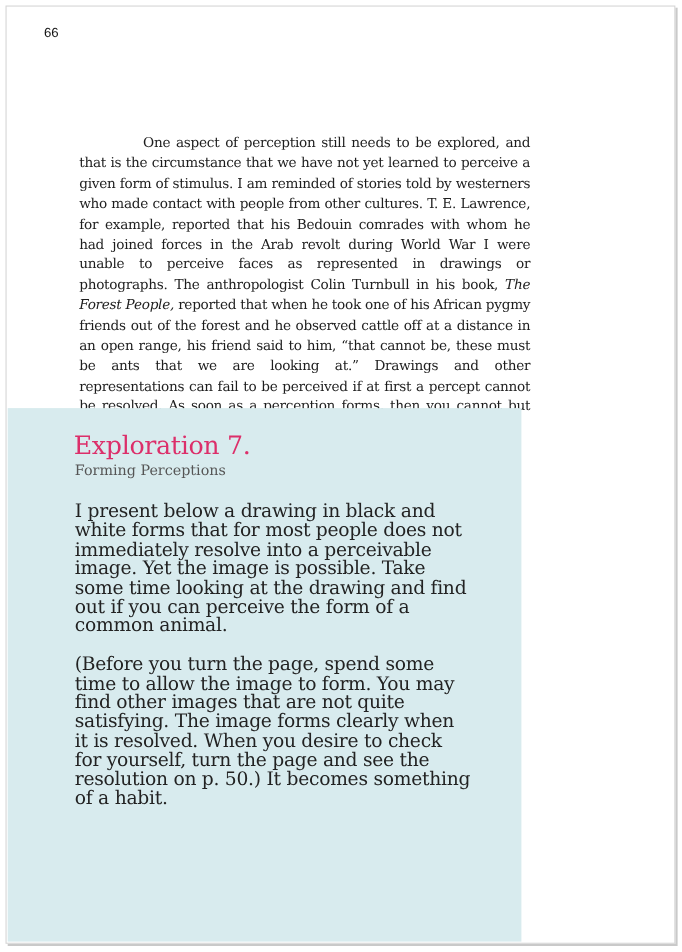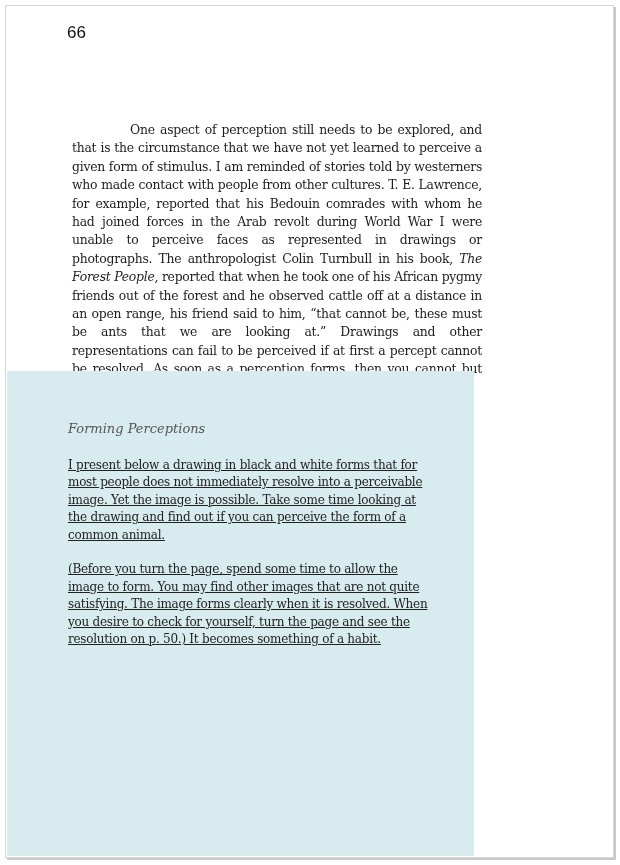--- a/index.html
+++ b/index.html
@@ -4,61 +4,62 @@
 <style>
   html, body { margin: 0; padding: 0; background: #ffffff; }
   body { width: 620px; height: 865px; position: relative; overflow: hidden; }
   .page {
     position: absolute; left: 5px; top: 5px; width: 607px; height: 851px;
     background: #ffffff;
     border: 1px solid #d6d6d6;
     box-shadow: 2px 2px 0 #c9c9c9;
   }
   .page-number {
-    position: absolute; left: 61px; top: 17px;
-    font-family: "Liberation Sans", sans-serif; font-size: 17px; color: #111;
+    position: absolute; left: 34px; top: 17px;
+    font-family: "Liberation Sans", sans-serif; font-size: 12px; color: #111;
   }
   .body-text {
     position: absolute; left: 66px; top: 115px; width: 410px;
     font-family: "DejaVu Serif", serif; font-size: 12.4px; line-height: 18.4px;
     color: #1d1d1d; text-align: justify; letter-spacing: -0.25px;
   }
   .body-text .indent { padding-left: 58px; }
   .body-text em { font-style: italic; }
   .exploration-box {
     position: absolute; left: 1px; top: 365px; width: 467px; height: 485px;
     background: #d8ebee;
   }
   .ex-title {
     position: absolute; left: 60px; top: 22px;
     font-family: "DejaVu Serif", serif; font-weight: 300; font-size: 23px;
     color: #dc2f6a; letter-spacing: -0.3px;
   }
   .ex-subtitle {
     position: absolute; left: 61px; top: 50px;
-    font-family: "DejaVu Serif", serif; font-style: italic; font-size: 13px;
+    font-family: "DejaVu Serif", serif; font-size: 13px;
     color: #555;
   }
   .ex-body {
     position: absolute; left: 61px; top: 86px; width: 360px;
-    font-family: "DejaVu Serif", serif; font-size: 12px; line-height: 17.4px;
-    color: #222; letter-spacing: -0.25px; text-decoration: underline;
+    font-family: "DejaVu Serif", serif; font-size: 17px; line-height: 17.4px;
+    color: #222; letter-spacing: -0.25px;
   }
   .ex-body p { margin: 0 0 17.4px 0; }
 </style>
 </head>
 <body>
 
 <div class="page">
   <div class="page-number">66</div>
 
   <div class="body-text">
     <span class="indent"></span><span>One aspect of perception still needs to be explored, and that is the circumstance that we have not yet learned to perceive a given form of stimulus. I am reminded of stories told by westerners who made contact with people from other cultures. T. E. Lawrence, for example, reported that his Bedouin comrades with whom he had joined forces in the Arab revolt during World War I were unable to perceive faces as represented in drawings or photographs. The anthropologist Colin Turnbull in his book, </span><em>The Forest People,</em><span> reported that when he took one of his African pygmy friends out of the forest and he observed cattle off at a distance in an open range, his friend said to him, “that cannot be, these must be ants that we are looking at.” Drawings and other representations can fail to be perceived if at first a percept cannot be resolved. As soon as a perception forms, then you cannot but help to ‘see’ it each time the image is presented.</span>
   </div>
 
   <div class="exploration-box">
+    <div class="ex-title">Exploration 7.</div>
     <div class="ex-subtitle">Forming Perceptions</div>
     <div class="ex-body">
       <p>I present below a drawing in black and white forms that for most people does not immediately resolve into a perceivable image. Yet the image is possible. Take some time looking at the drawing and find out if you can perceive the form of a common animal.</p>
       <p>(Before you turn the page, spend some time to allow the image to form. You may find other images that are not quite satisfying. The image forms clearly when it is resolved. When you desire to check for yourself, turn the page and see the resolution on p. 50.) It becomes something of a habit.</p>
     </div>
   </div>
 </div>
 
 </body></html>

